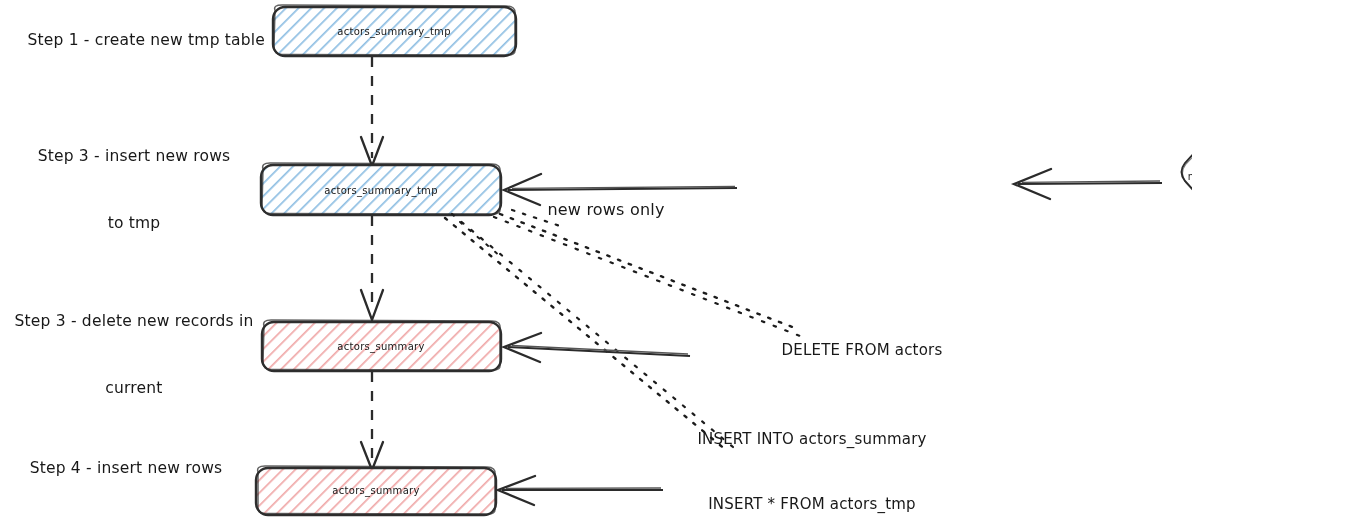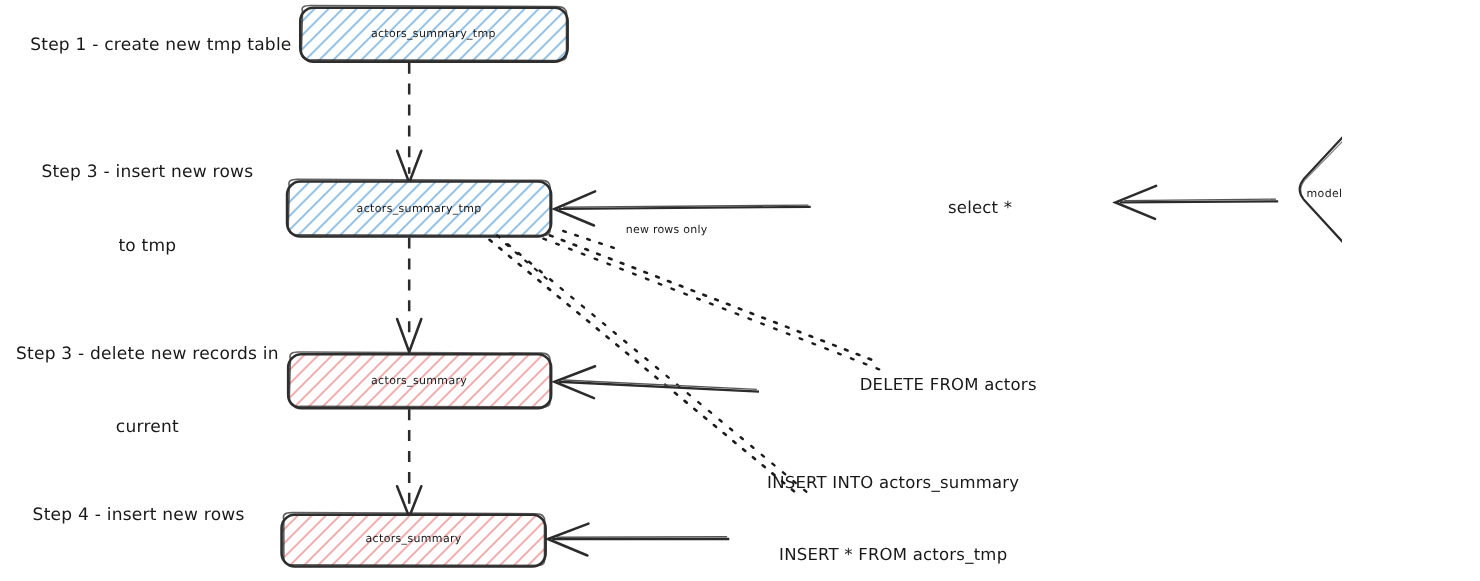--- a/index.html
+++ b/index.html
@@ -9,21 +9,20 @@
   }
   body {
     font-family: "DejaVu Sans", sans-serif;
   }
   #canvas {
     position: relative;
     width: 1192px;
     height: 528px;
     background: #ffffff;
     overflow: hidden;
-    padding-left: 28px;
   }
   #svg-layer {
     position: absolute;
     left: 0;
     top: 0;
     width: 1345px;
     height: 528px;
   }
   .label {
     position: absolute;
@@ -36,21 +35,21 @@
     font-size: 15.5px;
     text-align: center;
     letter-spacing: 0.2px;
   }
   .node-label {
     font-size: 10px;
     text-align: center;
     letter-spacing: 0.3px;
   }
   .edge-label {
-    font-size: 10px;
+    font-size: 16px;
     text-align: center;
     letter-spacing: 0.2px;
   }
   .sql-label {
     font-size: 15px;
     text-align: center;
     letter-spacing: 0.2px;
   }
   .centered {
     transform: translate(-50%, -50%);
@@ -183,21 +182,20 @@
 
   <div class="label node-label centered" style="left:381px; top:347px; width:240px;">actors_summary</div>
 
   <div class="label node-label centered" style="left:376px; top:491px; width:240px;">actors_summary</div>
 
   <div class="label node-label centered" style="left:1221px; top:177px; width:150px;">model query</div>
 
   <div class="label edge-label centered" style="left:606px; top:210px; width:160px;">new rows only</div>
 
   <div class="label sql-label centered" style="left:891px; top:189px; width:420px;">
-    <div>select *</div>
   </div>
 
   <div class="label sql-label centered" style="left:862px; top:350px; width:440px;">
     <div>DELETE FROM actors</div>
   </div>
 
   <div class="label sql-label centered" style="left:812px; top:472px; width:330px;">
     <div>INSERT INTO actors_summary</div>
     <div>INSERT * FROM actors_tmp</div>
   </div>

